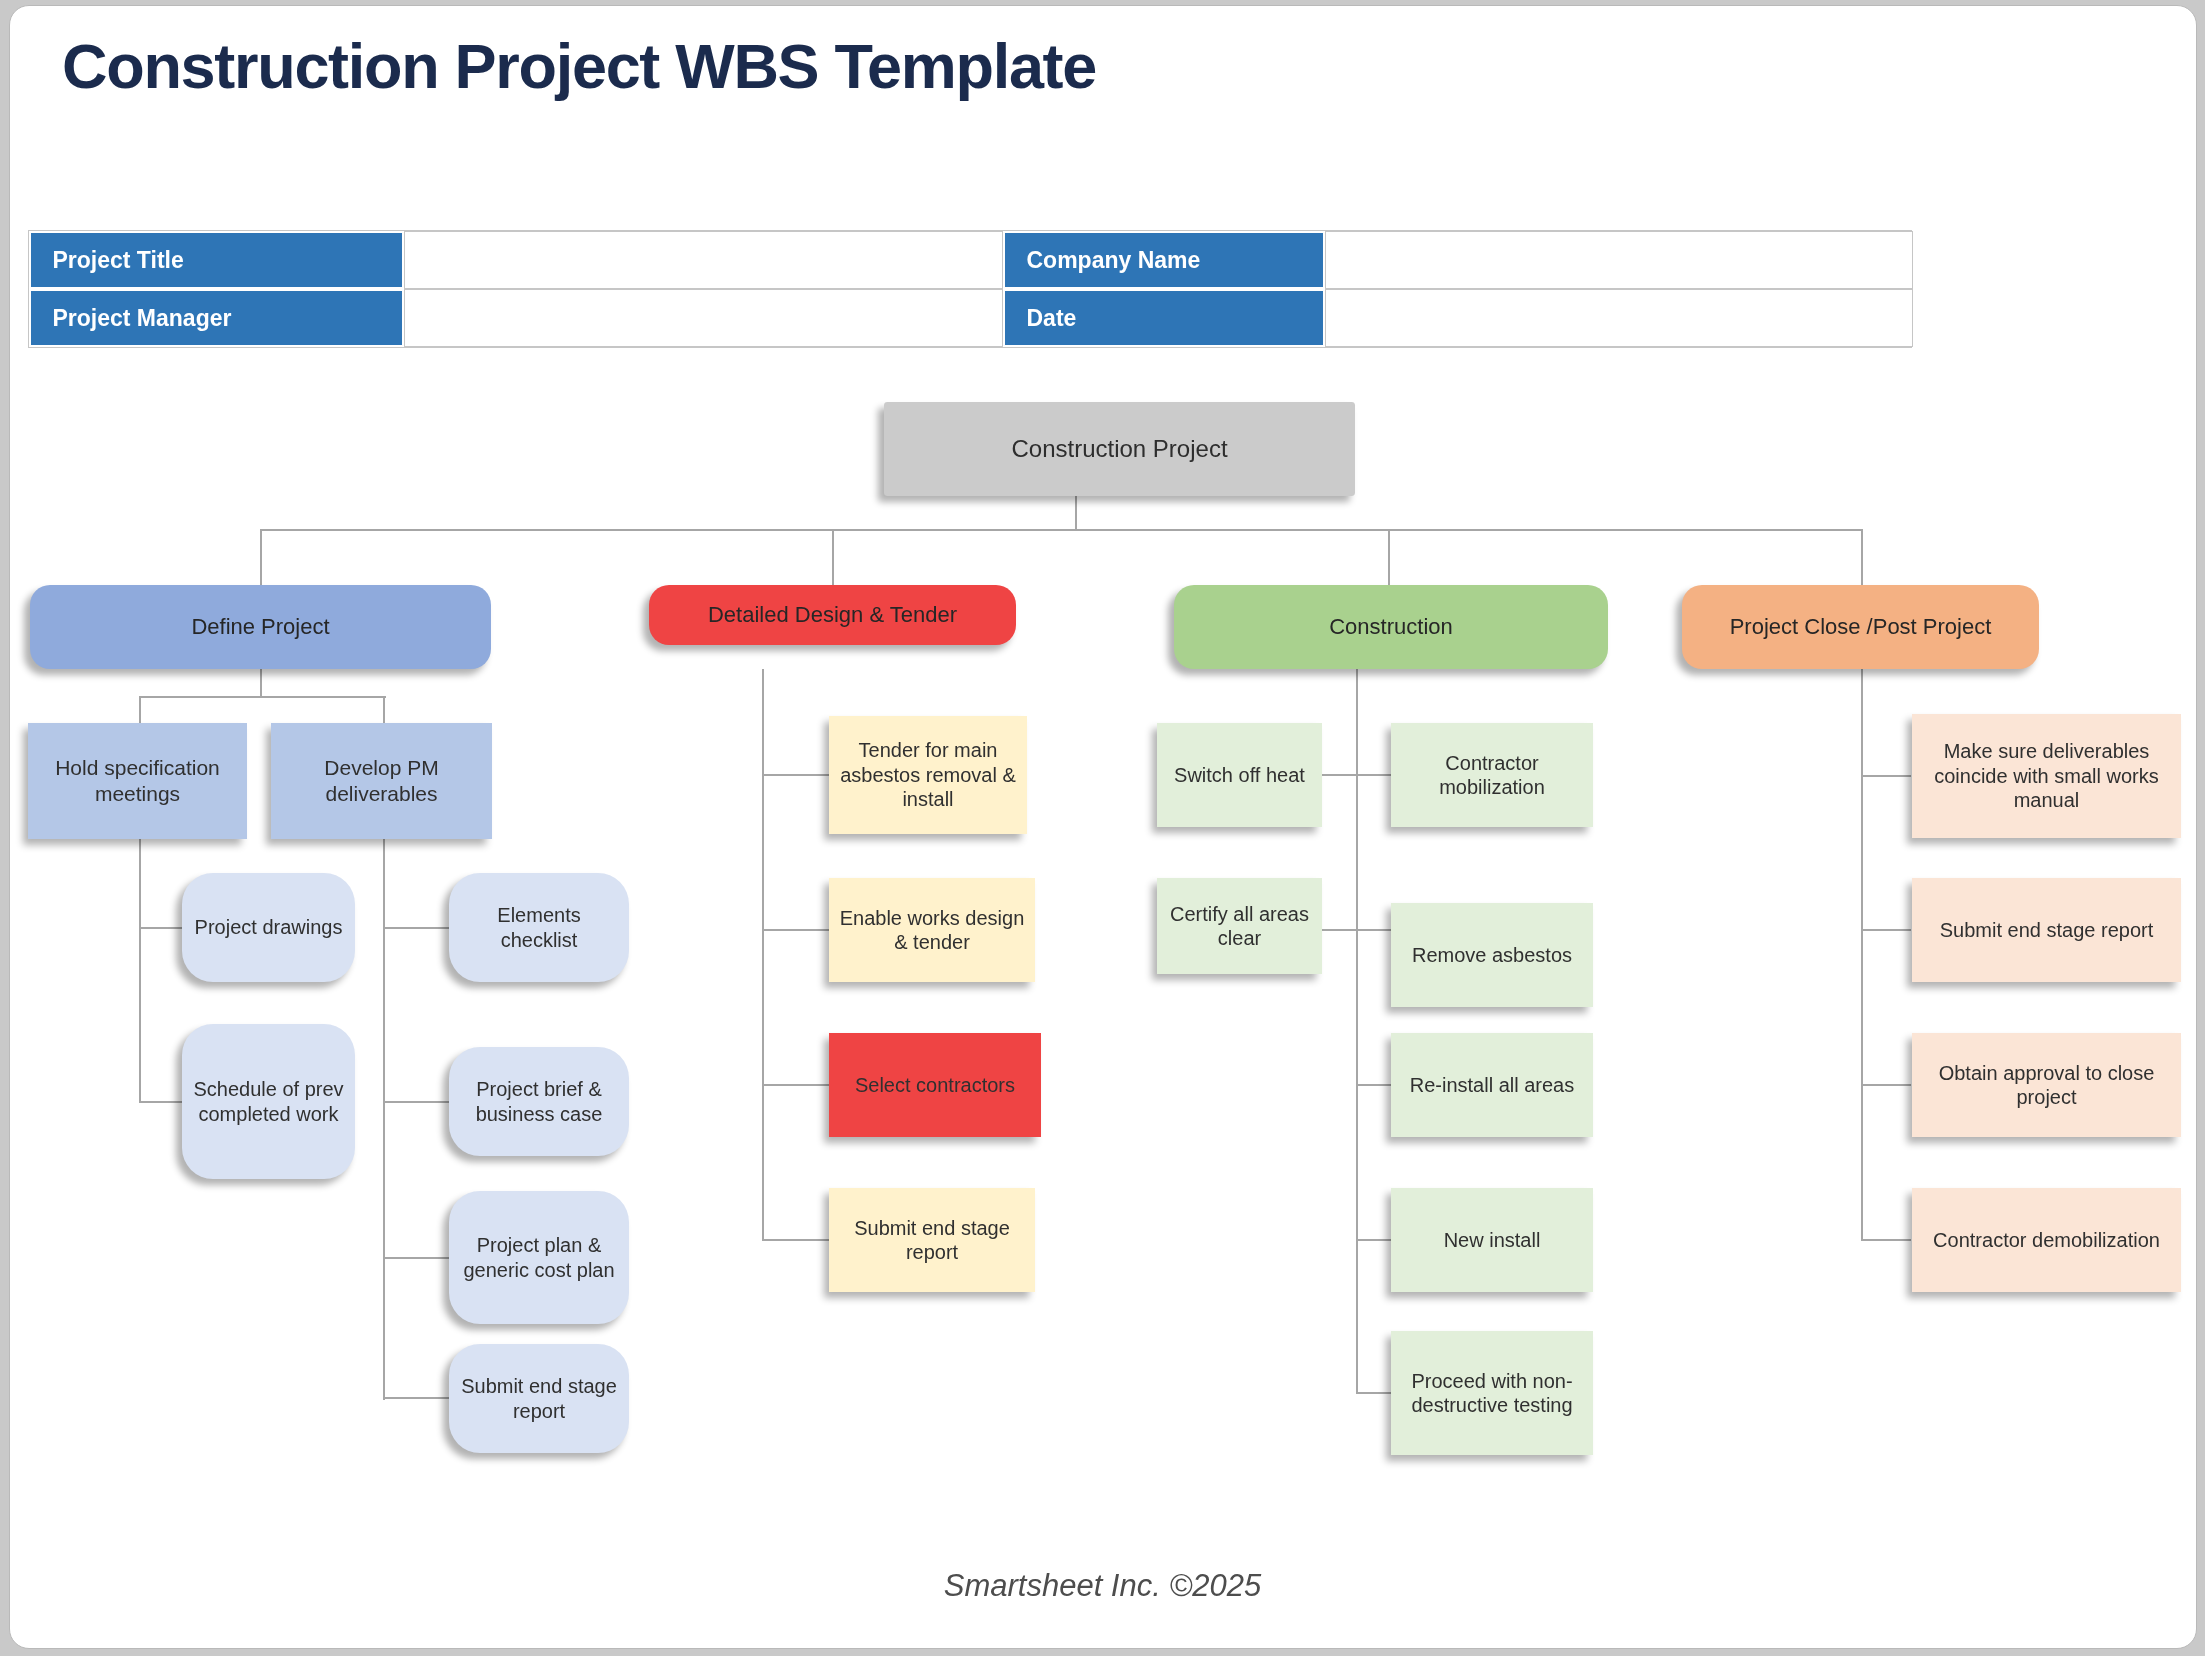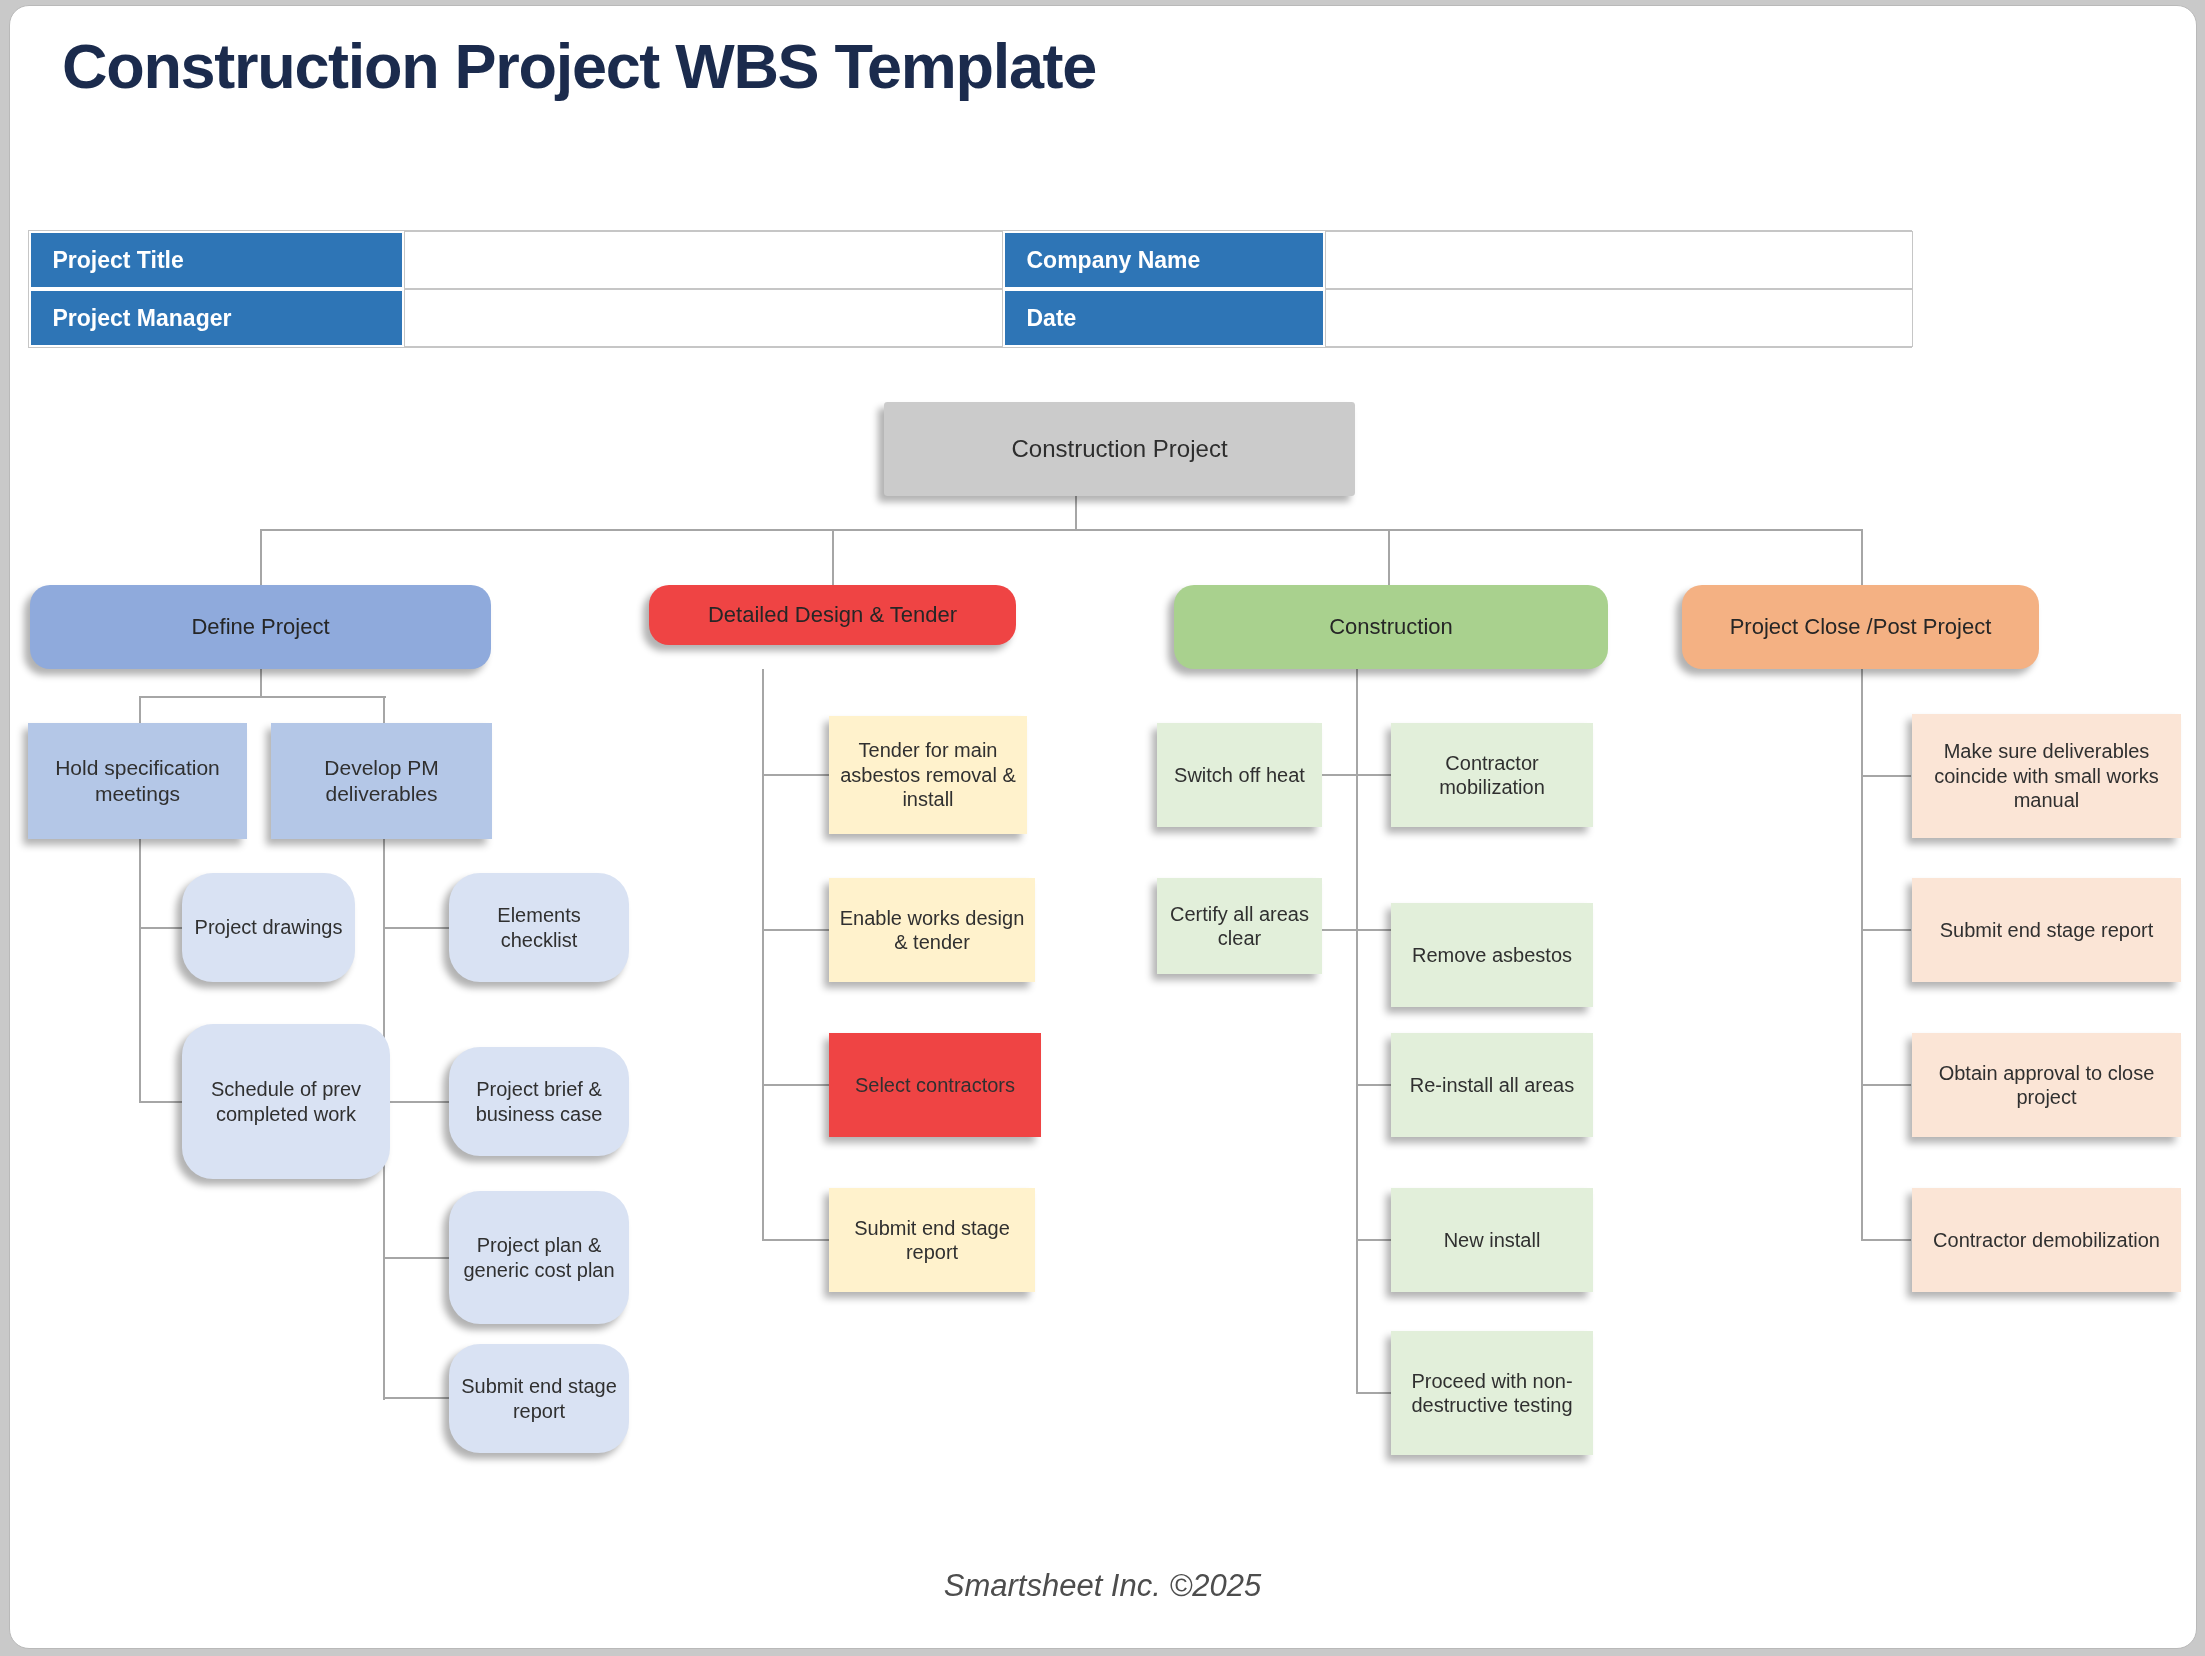--- a/index.html
+++ b/index.html
@@ -115,21 +115,21 @@
 
 <div class="node node-rect" style="left: 28px; top: 723px; width: 219px; height: 116px; font-size: 21px; background-color: rgb(180, 199, 231);">
   <span>Hold specification meetings</span>
 </div>
 <div class="node node-rect" style="left: 271px; top: 723px; width: 221px; height: 116px; font-size: 21px; background-color: rgb(180, 199, 231);">
   <span>Develop PM deliverables</span>
 </div>
 <div class="node node-round" style="left: 182px; top: 873px; width: 173px; height: 109px; background-color: rgb(217, 226, 243);">
   <span>Project drawings</span>
 </div>
-<div class="node node-round" style="left: 182px; top: 1024px; width: 208px; height: 155px; background-color: rgb(217, 226, 243);">
+<div class="node node-round" style="left: 182px; top: 1024px; width: 173px; height: 155px; background-color: rgb(217, 226, 243);">
   <span>Schedule of prev completed work</span>
 </div>
 <div class="node node-round" style="left: 449px; top: 873px; width: 180px; height: 109px; background-color: rgb(217, 226, 243);">
   <span>Elements checklist</span>
 </div>
 <div class="node node-round" style="left: 449px; top: 1047px; width: 180px; height: 109px; background-color: rgb(217, 226, 243);">
   <span>Project brief &amp; business case</span>
 </div>
 <div class="node node-round" style="left: 449px; top: 1191px; width: 180px; height: 133px; background-color: rgb(217, 226, 243);">
   <span>Project plan &amp; generic cost plan</span>

